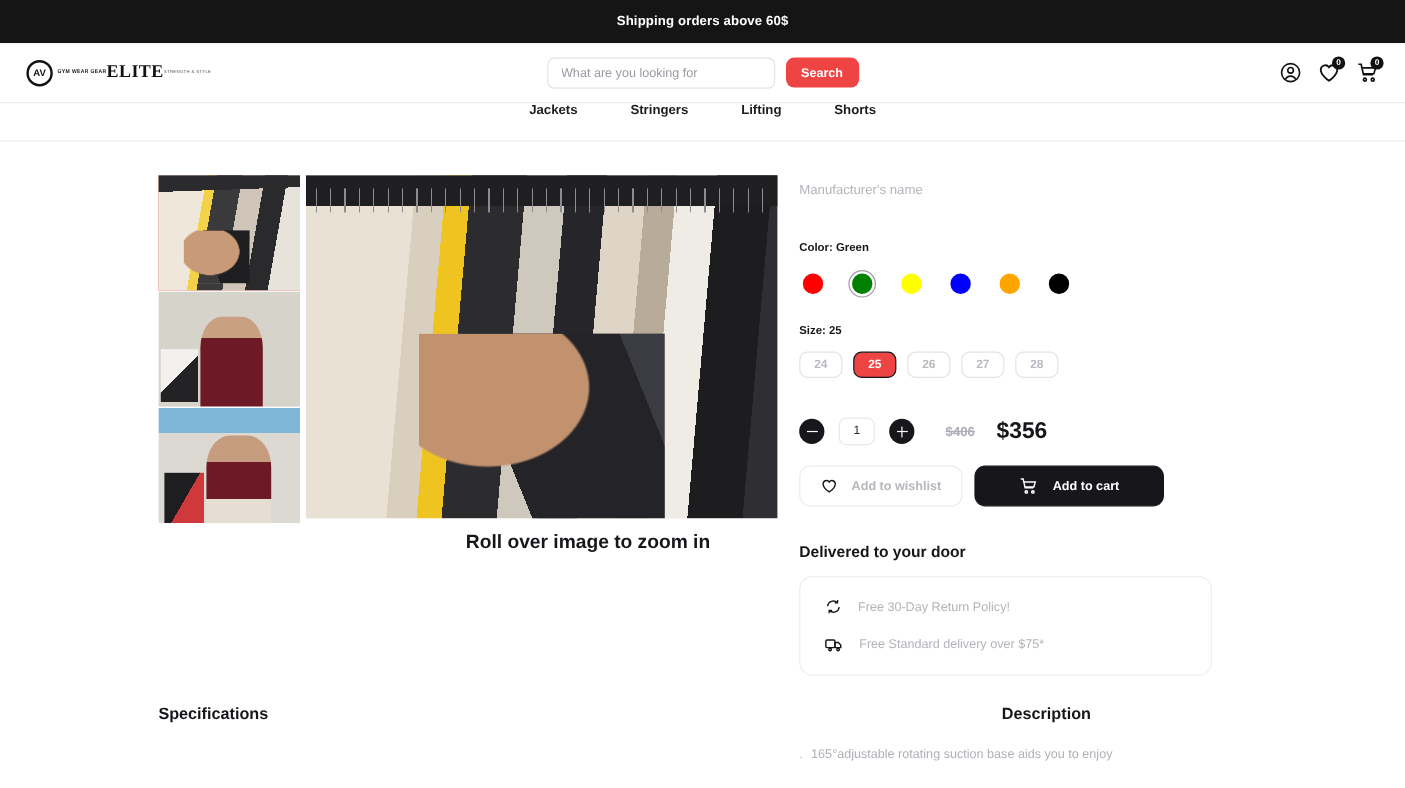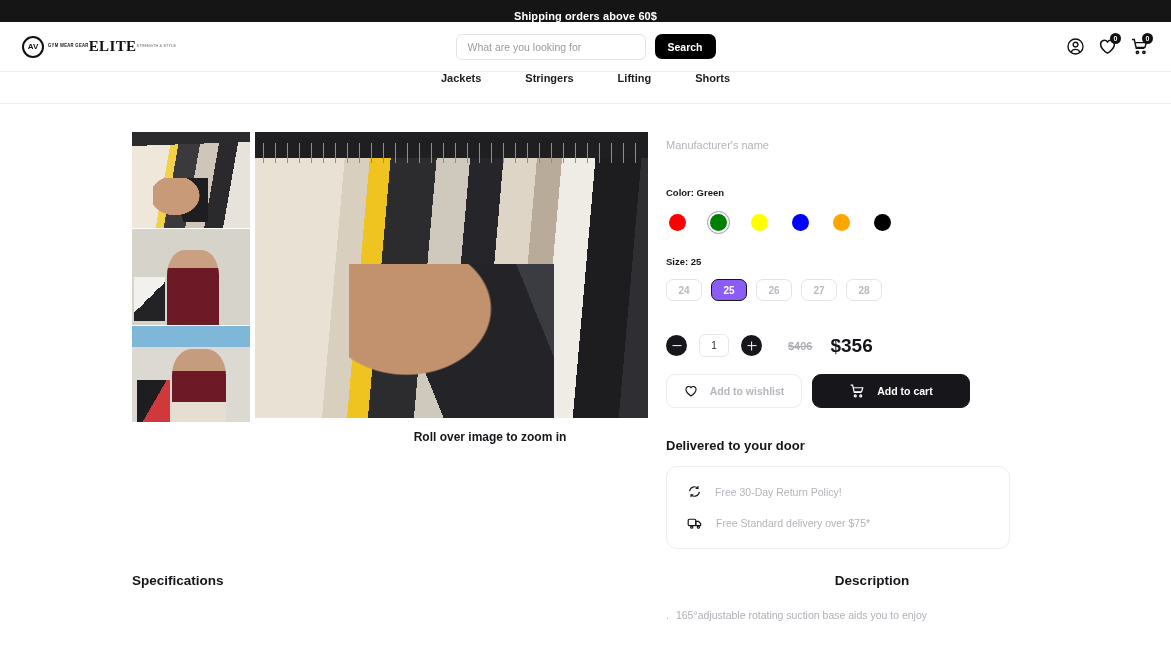--- a/index.html
+++ b/index.html
@@ -5,24 +5,24 @@
   * { box-sizing: border-box; margin: 0; padding: 0; }
   html, body {
     width: 1171px; height: 657px;
     background: #ffffff;
     font-family: "Liberation Sans", sans-serif;
     overflow: hidden;
   }
 
   
   .announce {
-    height: 22px;
+    height: 36px;
     background: #151515;
     color: #ffffff;
-    display: flex; align-items: flex-end; justify-content: center;
+    display: flex; align-items: center; justify-content: center;
     font-size: 11px; font-weight: bold; letter-spacing: .1px;
   }
 
   
   .header {
     height: 50px;
     background: #ffffff;
     border-bottom: 1px solid #ececec;
     display: flex; align-items: center;
     padding: 0 22px;
@@ -46,21 +46,21 @@
   .search-input {
     width: 190px; height: 26px;
     border: 1px solid #e3e3e6; border-radius: 6px;
     padding: 0 11px; font-size: 10.5px; color: #333;
     font-family: "Liberation Sans", sans-serif;
     outline: none; background: #fff;
   }
   .search-input::placeholder { color: #9a9aa3; }
   .search-btn {
     height: 25px; padding: 0 13px;
-    background: #000000; color: #fff; border: none; border-radius: 7px;
+    background: #ef4444; color: #fff; border: none; border-radius: 7px;
     font-size: 10.5px; font-weight: bold; cursor: pointer;
     font-family: "Liberation Sans", sans-serif;
   }
 
   .header-icons { margin-left: auto; display: flex; align-items: center; gap: 13px; }
   .hicon { position: relative; width: 19px; height: 19px; cursor: pointer; color: #111; }
   .hicon svg { display: block; width: 19px; height: 19px; }
   .badge {
     position: absolute; top: -4px; right: -4px;
     min-width: 11px; height: 11px; border-radius: 50%;
@@ -84,21 +84,21 @@
   .left-col { width: 620px; padding-left: 104px; }
   .right-col { width: 430px; padding-left: 18px; }
 
   .gallery { display: flex; gap: 5px; }
   .thumbs { display: flex; flex-direction: column; gap: 1px; width: 118px; }
   .thumb { width: 118px; height: 96px; overflow: hidden; position: relative; cursor: pointer; }
   .thumb.active { outline: 1.5px solid #d94a3a; outline-offset: -1.5px; }
   .main-img { width: 470px; height: 286px; overflow: hidden; position: relative; }
   .zoom-hint {
     width: 470px; margin-left: 123px;
-    text-align: center; font-size: 12px; font-weight: bold;
+    text-align: center; font-size: 16px; font-weight: bold;
     color: #17171b; padding-top: 8px;
   }
 
   
   .p-title { font-size: 18px; font-weight: bold; color: #16161a; letter-spacing: -.1px; }
   .p-brand { font-size: 11px; color: #b4b4bb; margin-top: 7px; }
   .lbl { font-size: 9.5px; font-weight: bold; color: #16161a; }
 
   .swatches { display: flex; gap: 18px; margin-top: 13px; }
   .sw-hit { width: 23px; height: 23px; display: flex; align-items: center; justify-content: center;
@@ -107,21 +107,21 @@
   .sw { width: 17px; height: 17px; border-radius: 50%; }
 
   .sizes { display: flex; gap: 9px; margin-top: 12px; }
   .size {
     width: 36px; height: 22px; border-radius: 7px;
     border: 1px solid #e4e4e8; background: #fff;
     display: flex; align-items: center; justify-content: center;
     font-size: 10px; font-weight: bold; color: #b9b9c0; cursor: pointer;
     font-family: "Liberation Sans", sans-serif;
   }
-  .size.sel { background: #8b5cf6; border-color: #17171b; color: #ffffff; }
+  .size.sel { background: #ef4444; border-color: #17171b; color: #ffffff; }
 
   .buyrow { display: flex; align-items: center; gap: 12px; margin-top: 33px; }
   .qbtn {
     width: 21px; height: 21px; border-radius: 50%; background: #17171b;
     border: none; cursor: pointer; position: relative;
   }
   .qbtn::before, .qbtn::after {
     content: ""; position: absolute; background: #fff; left: 50%; top: 50%;
     transform: translate(-50%,-50%);
   }

